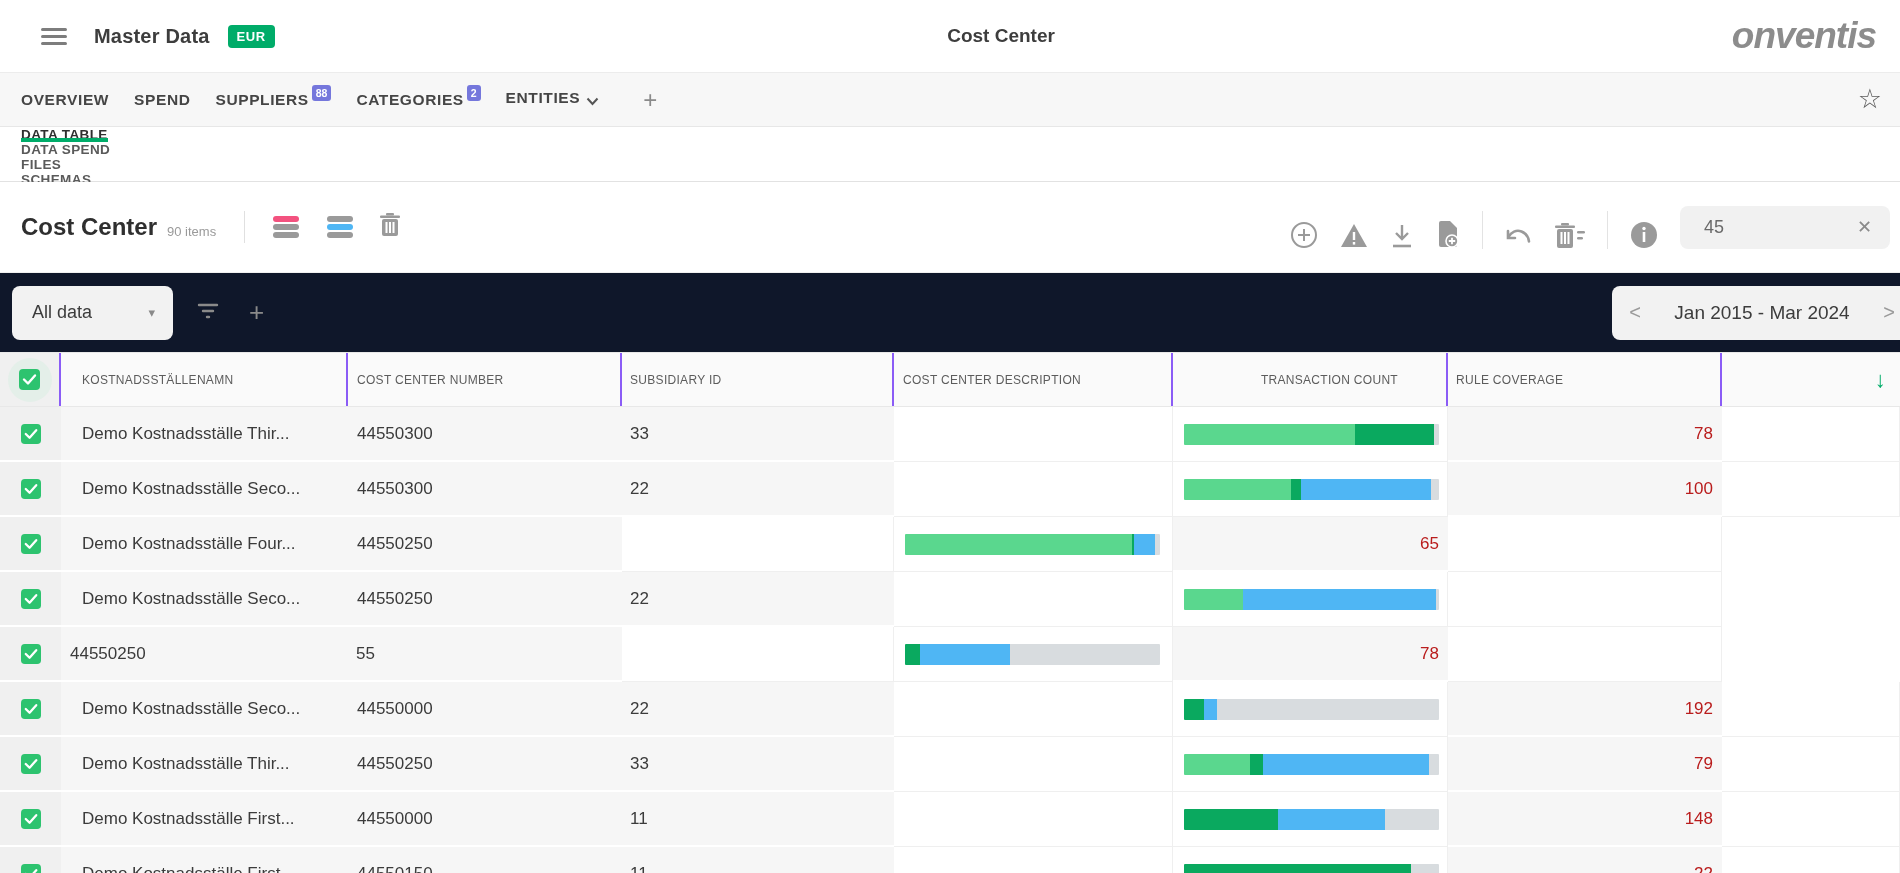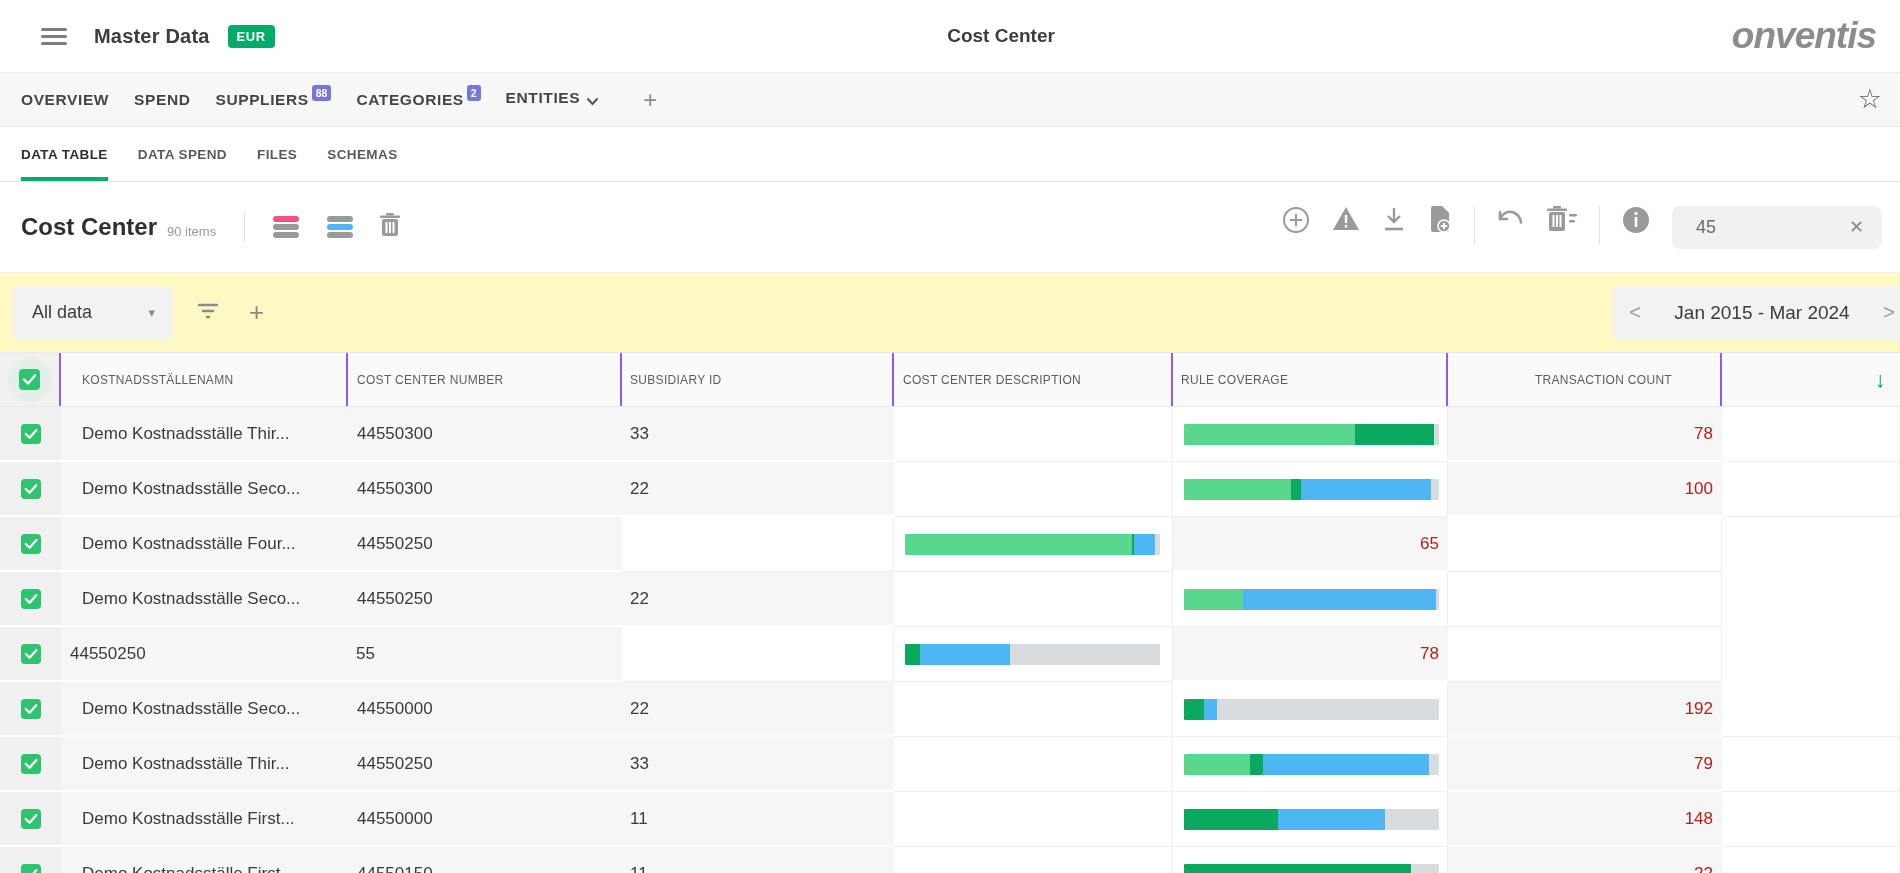--- a/index.html
+++ b/index.html
@@ -26,48 +26,48 @@
   .nav-item:first-child { margin-left:21px; }
   .nav-label { font-size:15.5px; font-weight:600; color:#454545; letter-spacing:.6px; }
   .nav-badge { background:#7577DC; color:#fff; font-size:10.5px; font-weight:bold;
                border-radius:3px; padding:2px 4px; margin-left:3px; margin-top:-6px; }
   .nav-caret { margin-left:6px; margin-top:3px; }
   .nav-add { font-size:24px; color:#8a8a8a; font-weight:300; margin-left:44px; cursor:pointer; }
   .nav-star { position:absolute; right:18px; font-size:27px; color:#5d5d5d; cursor:pointer; line-height:1; }
 
   
   .subtabs { height:55px; background:#fff; border-bottom:1px solid #e2e2e2;
-             display:flex; align-items:flex-start; }
+             display:flex; align-items:flex-start;flex-direction:column; }
   .subtab { font-size:13.5px; font-weight:600; letter-spacing:.4px; color:#5a5a5a;
             margin-left:21px; margin-right:9px; position:relative; height:100%;
             display:flex; align-items:center; cursor:pointer; }
   .subtab.active { color:#2f2f2f; }
   .subtab.active::after { content:""; position:absolute; left:0; right:0; bottom:0;
                           height:4px; background:#00AC69; }
 
   
   .toolbar { height:91px; background:#fff; border-bottom:1px solid #f0f0f0;
              display:flex; align-items:center; position:relative; }
   .tb-title { font-size:24px; font-weight:bold; color:#2f2f2f; margin-left:21px; }
   .tb-count { font-size:13px; color:#9a9a9a; margin-left:10px; margin-top:8px; }
   .tb-divider { width:1px; height:32px; background:#e0e0e0; margin-left:28px; }
   .db-icon { width:26px; margin-left:28px; cursor:pointer; }
   .db-icon div { height:6px; border-radius:3px; background:#9a9a9a; margin-bottom:2px; }
   .trash-icon { margin-left:26px; cursor:pointer; }
-  .tb-right { position:absolute; right:8px; display:flex; align-items:flex-start; }
+  .tb-right { position:absolute; right:0; display:flex; align-items:flex-end; }
   .ico { margin-right:22px; cursor:pointer; display:flex; align-items:center; }
   .tb-vdiv { width:1px; height:38px; background:#e3e3e3; margin-right:22px; }
   .search-pill { width:210px; height:43px; background:#f1f1f1; border-radius:8px;
                  display:flex; align-items:center; margin-right:10px; }
   .search-val { border:none; background:transparent; outline:none; font-size:18px; color:#6a6a6a;
                 width:140px; margin-left:24px; font-family:"Liberation Sans",sans-serif; }
   .search-x { font-size:18px; color:#8a8a8a; margin-left:auto; margin-right:18px; cursor:pointer; }
 
   
-  .filterrow { height:79px; background:#fef9c3; display:flex; align-items:center; position:relative; }
+  .filterrow { height:79px; background:#0f172a; display:flex; align-items:center; position:relative; }
   .preset-pill { width:161px; height:54px; background:#f2f2f2; border-radius:8px; margin-left:12px;
                  display:flex; align-items:center; cursor:pointer; }
   .preset-label { font-size:18px; color:#3c3c3c; margin-left:20px; }
   .preset-caret { font-size:13px; color:#8a8a8a; margin-left:auto; margin-right:18px; }
   .filter-icon { margin-left:24px; cursor:pointer; }
   .filter-add { font-size:26px; color:#8a8a8a; font-weight:300; margin-left:30px; cursor:pointer; }
   .date-pill { position:absolute; left:1612px; width:300px; height:54px; background:#f2f2f2;
                border-radius:8px; display:flex; align-items:center; }
   .date-chev { font-size:20px; color:#9a9a9a; cursor:pointer; width:46px; text-align:center; }
   .date-text { font-size:19px; color:#3c3c3c; flex:1; text-align:center; }
@@ -264,22 +264,22 @@
         <svg width="21" height="21" viewBox="0 0 21 21">
             <rect width="21" height="21" rx="4" fill="#2DC36F"></rect>
           <path d="M5 10.5l4 4 7-8" stroke="#fff" stroke-width="2.4" fill="none" stroke-linecap="round" stroke-linejoin="round"></path>
         </svg>
       </div>
     </div>
     <div class="th pad-name">KOSTNADSSTÄLLENAMN</div>
     <div class="th pad-num">COST CENTER NUMBER</div>
     <div class="th pad-sub">SUBSIDIARY ID</div>
     <div class="th pad-desc">COST CENTER DESCRIPTION</div>
+    <div class="th c-count">TRANSACTION COUNT</div>
     <div class="th pad-cov">RULE COVERAGE</div>
-    <div class="th c-count">TRANSACTION COUNT</div>
     <div class="th c-extra">
       <div class="sort-arrow">↓</div>
     </div>
   </div>
   <div id="table-body">
   <div class="trow row">
     <div class="td c-check">
       <div class="cb">
         <svg width="20" height="20" viewBox="0 0 21 21">
               <rect width="21" height="21" rx="4" fill="#2DC36F"></rect>

